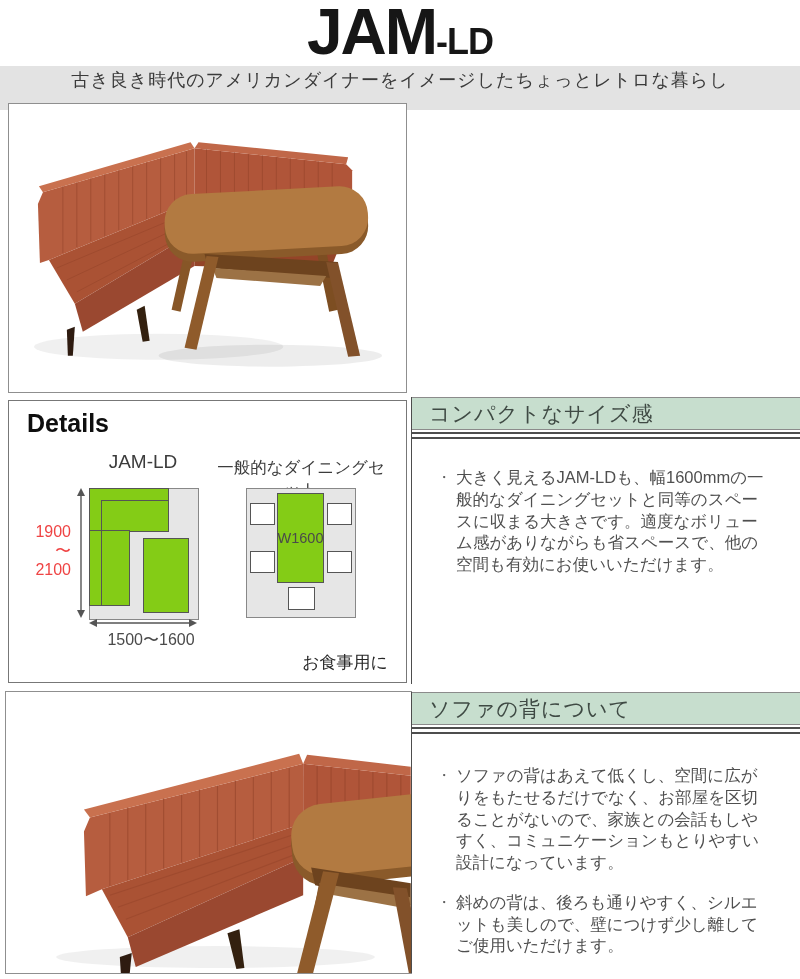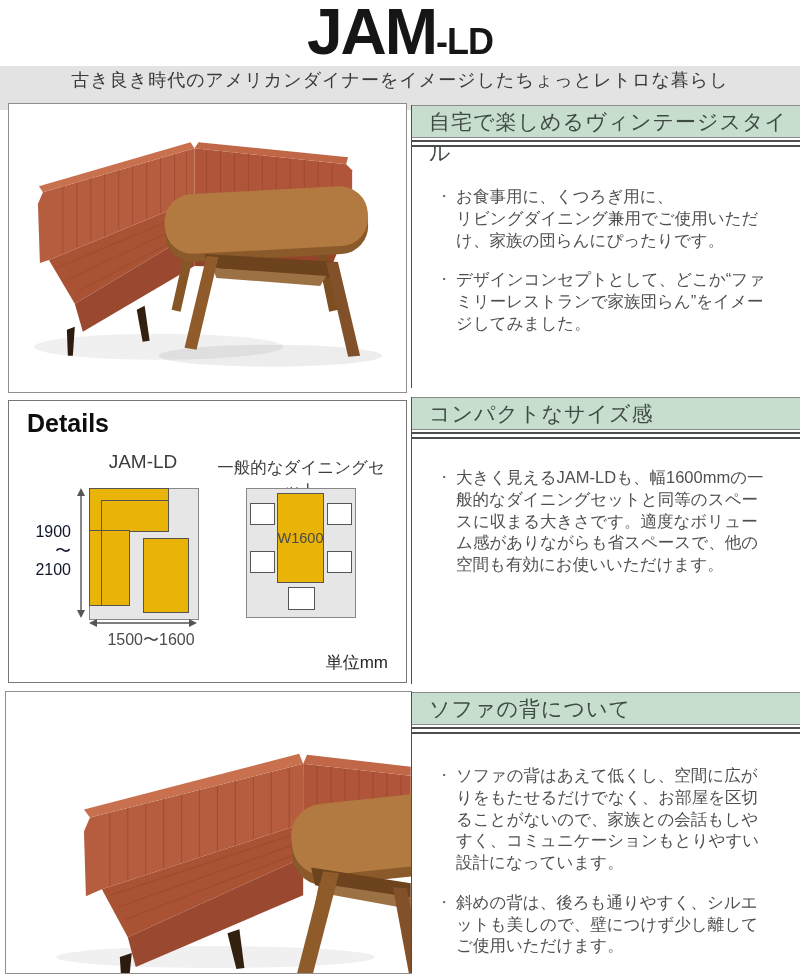--- a/index.html
+++ b/index.html
@@ -36,35 +36,35 @@
   ul.bullets li::before{content:"・";position:absolute;left:-2px;top:1px;font-size:14px;color:#555;}
 
   
   #details{position:absolute;left:8px;top:400px;width:397px;height:281px;border:1px solid #777;background:#fff;}
   .details-title{position:absolute;left:18px;top:8px;font-size:25px;font-weight:bold;color:#0e0e0e;}
   .plan-label-left{position:absolute;left:80px;top:50px;width:108px;text-align:center;font-size:19px;color:#3c3c3c;}
   .plan-label-right{position:absolute;left:202px;top:56px;width:180px;text-align:center;font-size:16.5px;color:#3c3c3c;}
   .plan{position:absolute;background:#e6e6e6;border:1px solid #888;}
   #plan-left{left:80px;top:87px;width:108px;height:130px;}
   #plan-right{left:237px;top:87px;width:108px;height:128px;}
-  .pl-rect{position:absolute;background:#eab308;border:1px solid #555;}
+  .pl-rect{position:absolute;background:#84cc16;border:1px solid #555;}
   #sofa-h{left:-1px;top:-1px;width:78px;height:42px;}
   #sofa-h-inner{position:absolute;left:11px;top:11px;right:0;bottom:0;border-left:1px solid #555;border-top:1px solid #555;}
   #sofa-v{left:-1px;top:41px;width:39px;height:74px;}
   #sofa-v-inner{position:absolute;left:11px;top:0;bottom:0;width:10px;border-left:1px solid #555;}
   #plan-table{left:53px;top:49px;width:44px;height:73px;}
   #dining-table-rect{left:30px;top:4px;width:45px;height:88px;display:flex;align-items:center;justify-content:center;}
   #dining-table-rect span{font-size:14.5px;color:#4a4a4a;}
   .chair{position:absolute;width:23px;height:20px;background:#fff;border:1px solid #555;}
   #chair-tl{left:3px;top:14px;} #chair-tr{left:80px;top:14px;}
   #chair-bl{left:3px;top:62px;} #chair-br{left:80px;top:62px;}
   #chair-bc{left:41px;top:98px;width:25px;height:21px;}
   .v-arrow{position:absolute;left:66px;top:87px;}
   .h-arrow{position:absolute;left:80px;top:216px;}
-  .dim-v{position:absolute;left:14px;top:122px;width:48px;text-align:right;font-size:16px;line-height:1.18;color:#0f172a;}
+  .dim-v{position:absolute;left:14px;top:122px;width:48px;text-align:right;font-size:16px;line-height:1.18;color:#ef4444;}
   .dim-h{position:absolute;left:80px;top:229px;width:124px;text-align:center;font-size:16px;color:#4a4a4a;}
   .unit{position:absolute;right:18px;top:250px;font-size:17px;color:#262626;}
 </style>
 </head>
 <body>
 
 <div id="page">
 
   <div class="title-wrap">
     <span class="title-main">JAM</span><span class="title-suffix">-LD</span>
@@ -120,29 +120,20 @@
         <rect x="156" y="92" width="204" height="62" rx="28" fill="#8a5a2a" transform="rotate(-3 258 123)"></rect>
         <rect x="156" y="86" width="204" height="60" rx="28" fill="#b27a41" transform="rotate(-3 258 116)"></rect>
         <polygon points="196,150 330,158 324,174 200,164" fill="#6d431e"></polygon>
         <polygon points="204,164 318,172 312,182 208,174" fill="#9c7245"></polygon>
         <polygon points="198,152 210,153 188,246 176,244" fill="#8f5b2b"></polygon>
         <polygon points="318,158 330,159 352,252 340,253" fill="#82512a"></polygon>
       </g>
     </svg>
   </div>
 
-  <div class="sec" id="sec1">
-    <div class="sec-header">自宅で楽しめるヴィンテージスタイル</div>
-    <div class="dbl-line"></div>
-    <ul class="bullets">
-      <li>お食事用に、くつろぎ用に、
-リビングダイニング兼用でご使用いただけ、家族の団らんにぴったりです。</li>
-      <li>デザインコンセプトとして、どこか“ファミリーレストランで家族団らん”をイメージしてみました。</li>
-    </ul>
-  </div>
 
   <div id="details">
     <div class="details-title">Details</div>
     <div class="plan-label-left">JAM-LD</div>
     <div class="plan-label-right">一般的なダイニングセット</div>
 
     <div class="plan" id="plan-left">
       <div class="pl-rect" id="sofa-h">
         <div id="sofa-h-inner"></div>
       </div>
@@ -174,21 +165,21 @@
       <div class="pl-rect" id="dining-table-rect">
         <span>W1600</span>
       </div>
       <div class="chair" id="chair-tl"></div>
       <div class="chair" id="chair-tr"></div>
       <div class="chair" id="chair-bl"></div>
       <div class="chair" id="chair-br"></div>
       <div class="chair" id="chair-bc"></div>
     </div>
 
-    <div class="unit">単位mm</div>
+    <div class="unit">お食事用に</div>
   </div>
 
   <div class="sec" id="sec2">
     <div class="sec-header">コンパクトなサイズ感</div>
     <div class="dbl-line"></div>
     <ul class="bullets">
       <li>大きく見えるJAM-LDも、幅1600mmの一般的なダイニングセットと同等のスペースに収まる大きさです。適度なボリューム感がありながらも省スペースで、他の空間も有効にお使いいただけます。</li>
     </ul>
   </div>
 

